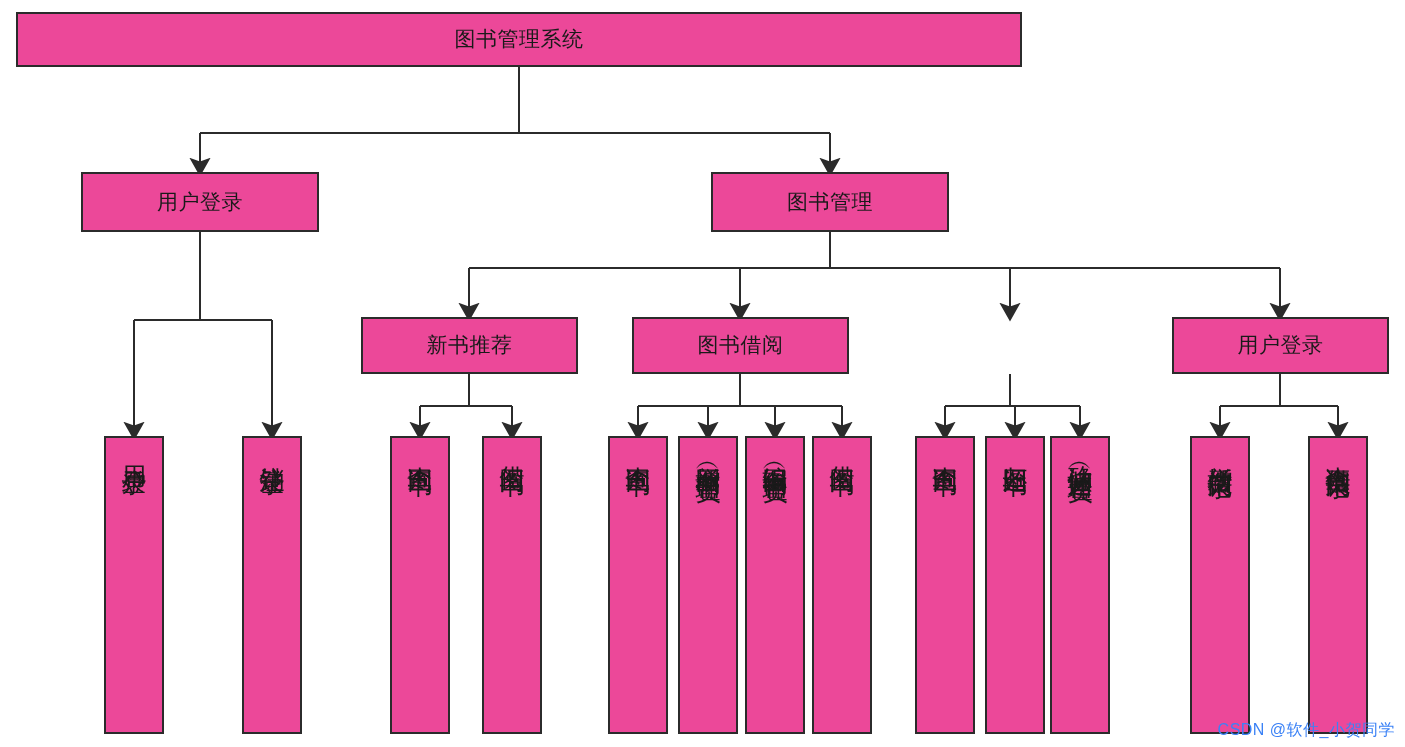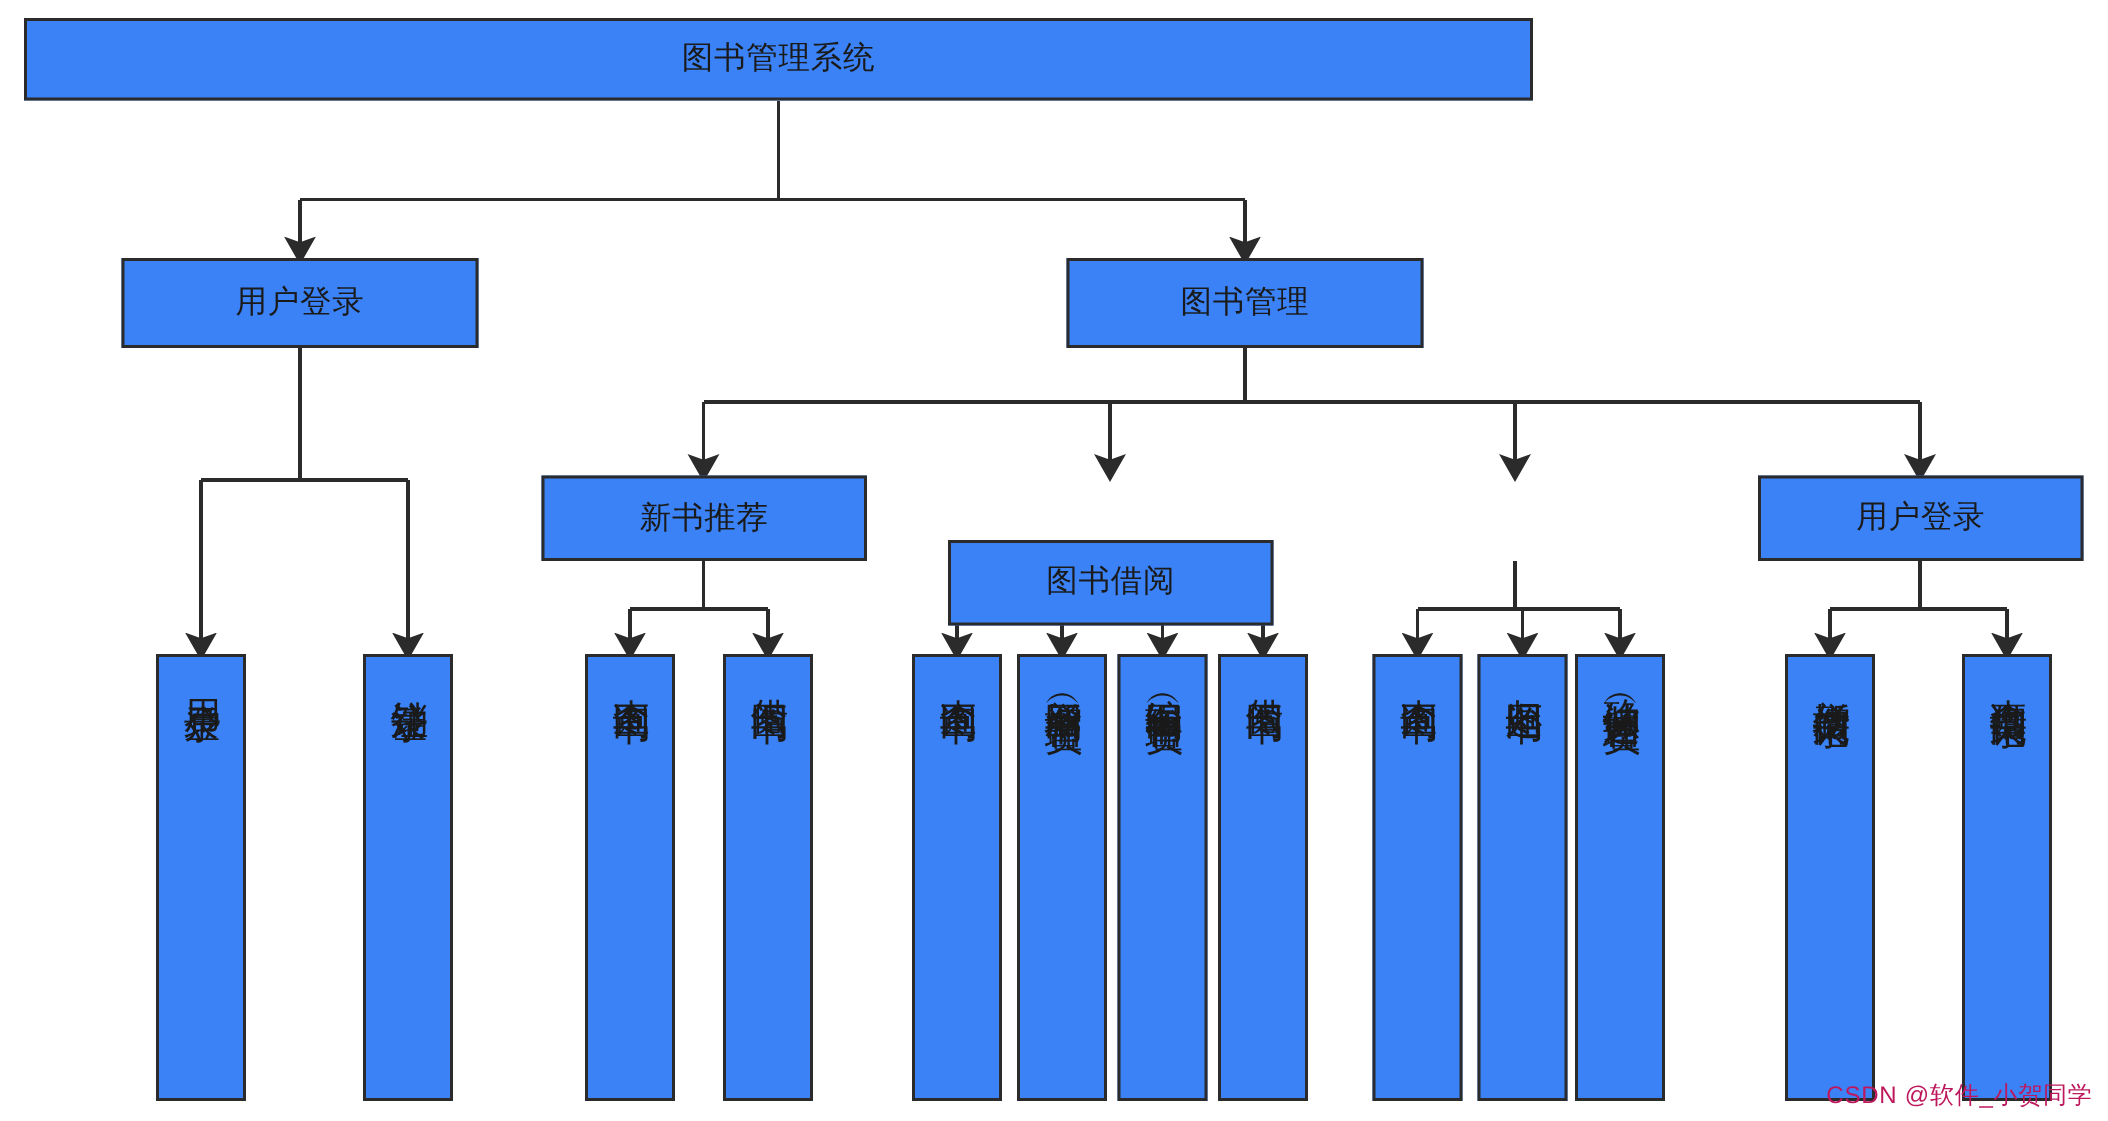--- a/index.html
+++ b/index.html
@@ -24,21 +24,21 @@
     position: absolute;
     left: 0;
     top: 0;
     width: 1405px;
     height: 747px;
     pointer-events: none;
   }
   .node {
     position: absolute;
     box-sizing: border-box;
-    background: #3b82f6;
+    background: #ec4899;
     border: 2px solid #2b2b2b;
     display: flex;
     align-items: center;
     justify-content: center;
     color: #1a1a1a;
     overflow: hidden;
   }
   .node-label {
     display: block;
     text-align: center;
@@ -60,21 +60,21 @@
     font-size: 25px;
     line-height: 1.0;
     letter-spacing: 2px;
     margin: 0 auto;
   }
   #watermark {
     position: absolute;
     right: 10px;
     bottom: 6px;
     font-size: 16px;
-    color: #be185d;
+    color: #3b82f6;
     letter-spacing: 0.5px;
     white-space: nowrap;
     font-family: "Liberation Sans", "DejaVu Sans", sans-serif;
     margin-left: 28px;
   }
 </style>
 </head>
 <body>
 
 <div id="diagram-root">
@@ -139,21 +139,21 @@
   <div class="node horizontal" style="left: 81px; top: 172px; width: 238px; height: 60px;">
     <span class="node-label">用户登录</span>
   </div>
   <div class="node horizontal" style="left: 711px; top: 172px; width: 238px; height: 60px;">
     <span class="node-label">图书管理</span>
   </div>
 
   <div class="node horizontal" style="left: 361px; top: 317px; width: 217px; height: 57px; font-family: Liberation Serif, serif;">
     <span class="node-label">新书推荐</span>
   </div>
-  <div class="node horizontal" style="left: 632px; top: 317px; width: 217px; height: 57px; margin-top: 43px;">
+  <div class="node horizontal" style="left: 632px; top: 317px; width: 217px; height: 57px;">
     <span class="node-label">图书借阅</span>
   </div>
   <div class="node horizontal" style="left: 1172px; top: 317px; width: 217px; height: 57px;">
     <span class="node-label">用户登录</span>
   </div>
 
   <div class="node vertical" style="left: 104px; top: 436px; width: 60px; height: 298px;">
     <span class="node-label">用户登录</span>
   </div>
   <div class="node vertical" style="left: 242px; top: 436px; width: 60px; height: 298px;">

